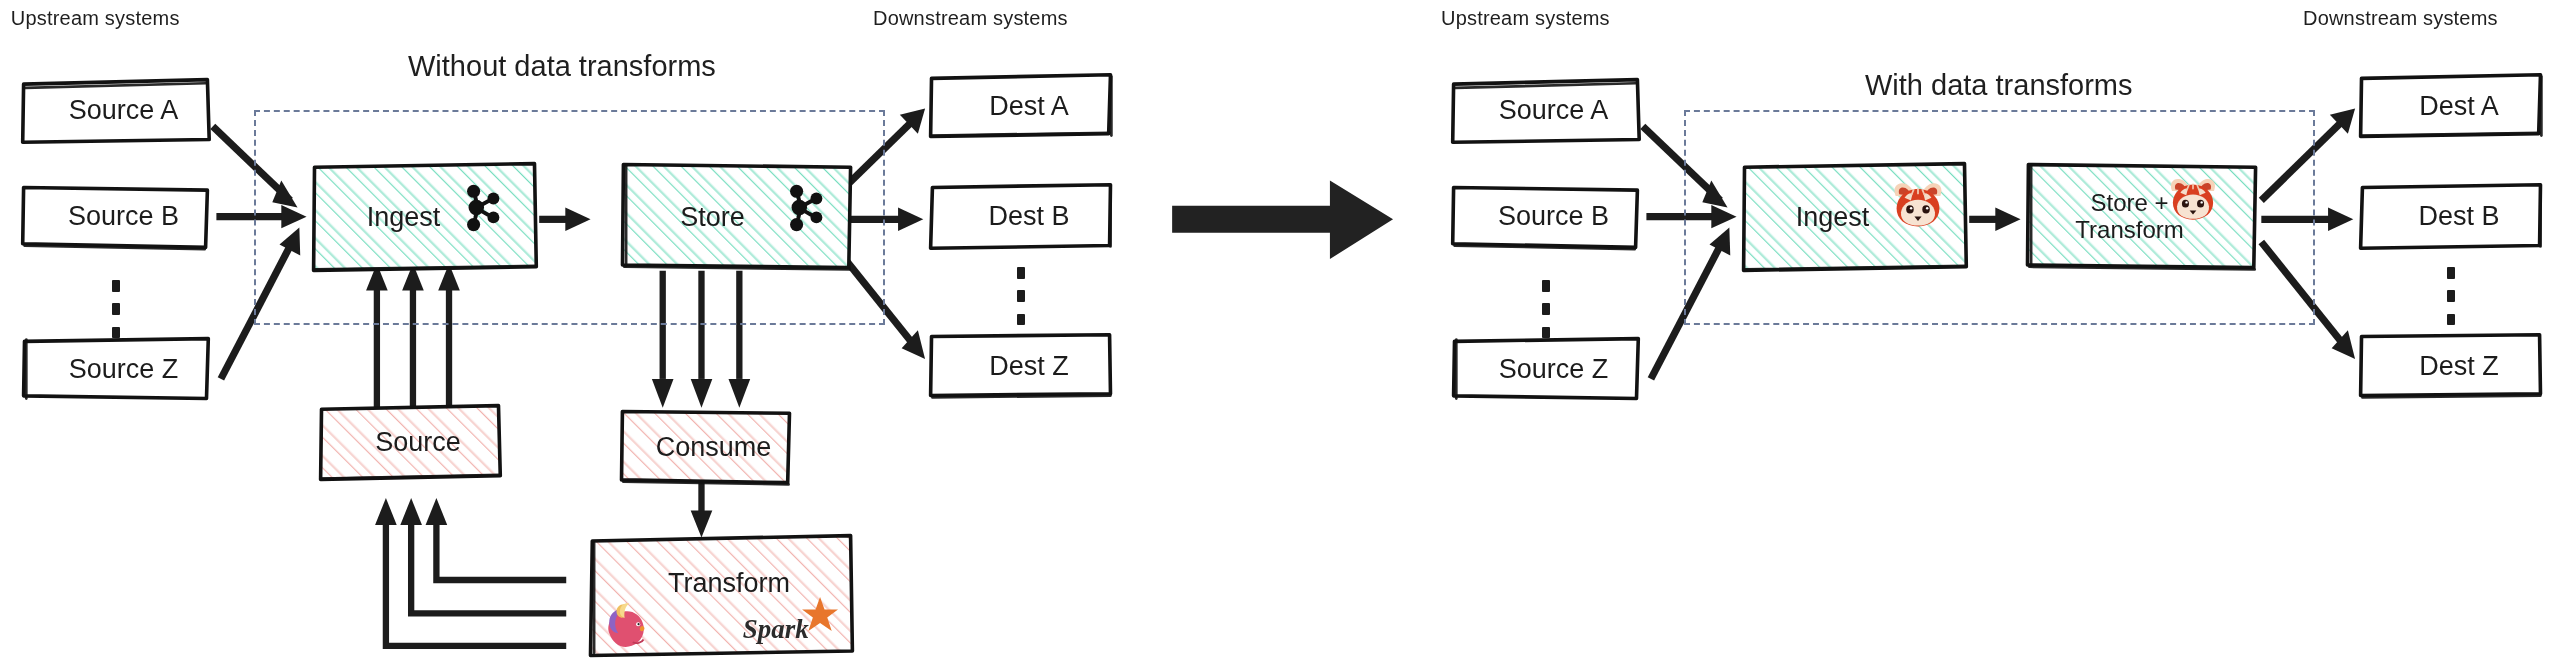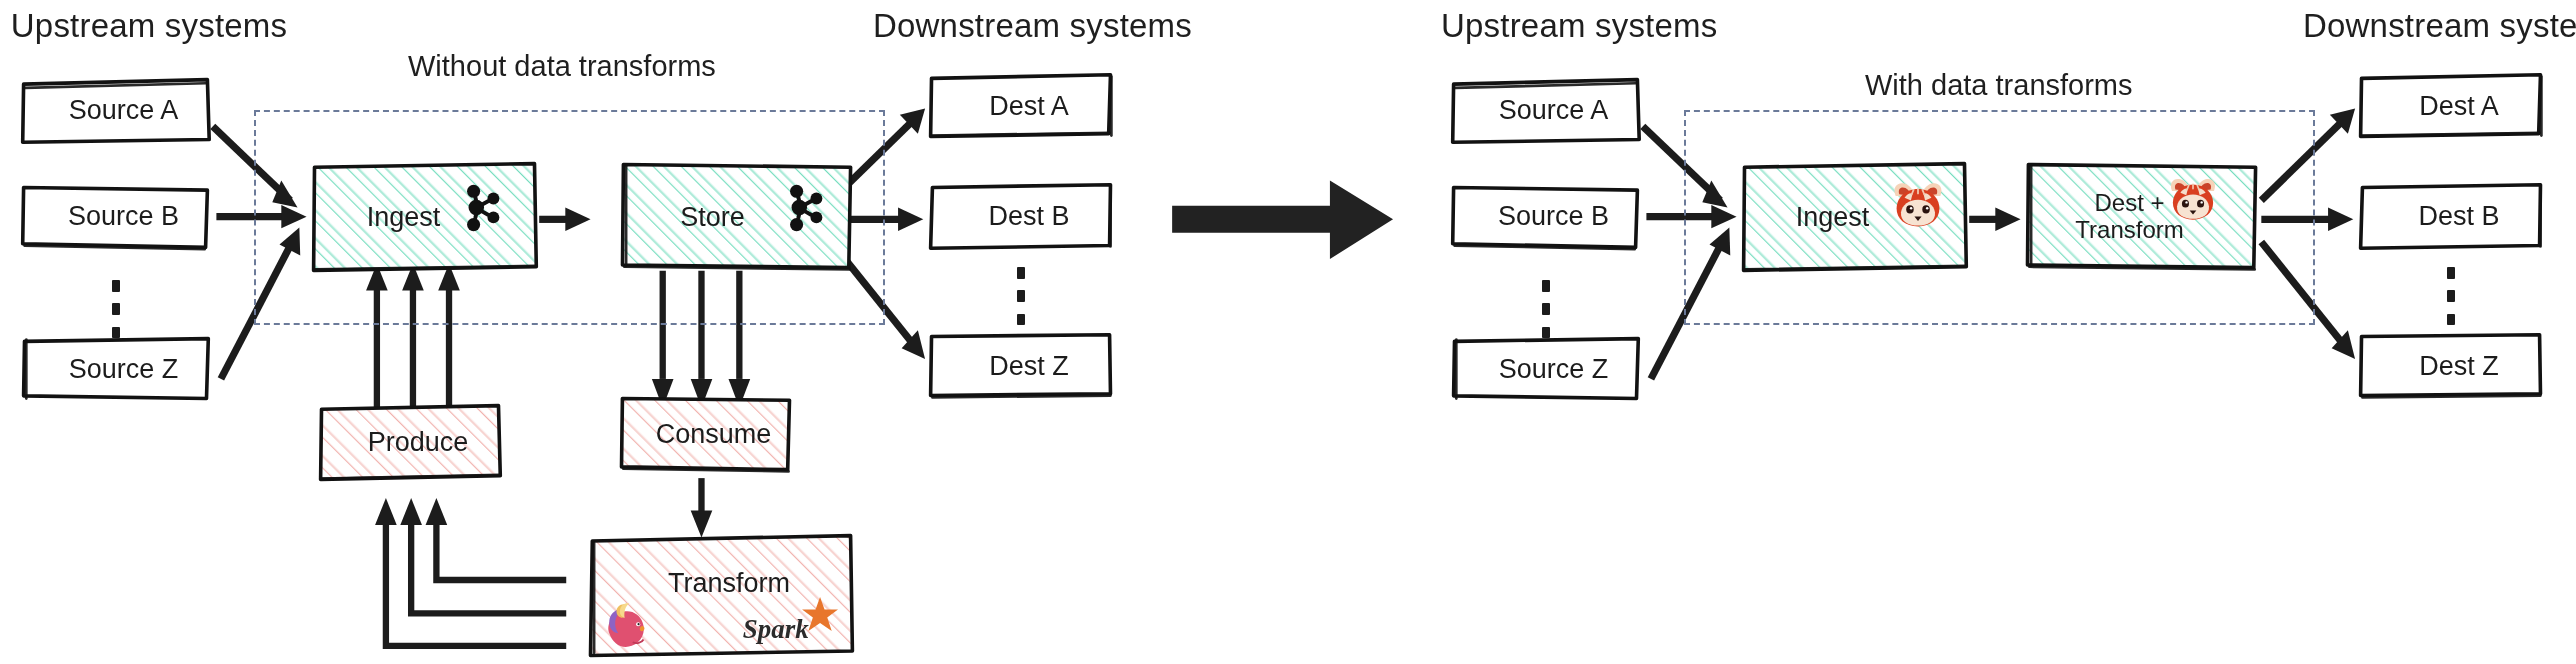--- a/index.html
+++ b/index.html
@@ -7,21 +7,21 @@
     font-family:"Liberation Sans", sans-serif;
     color:#1c1c1c;
     width:2576px;height:665px;
     overflow:hidden;
   }
   #stage{position:relative;width:2576px;height:665px;background:#fff;}
 
   
   .hdr{
     position:absolute;
-    font-size:33px;
+    font-size:20px;
     color:#1f1f1f;
     white-space:nowrap;
     letter-spacing:0.2px;
   }
   .panel-title{
     position:absolute;
     font-size:29px;
     color:#1f1f1f;
     white-space:nowrap;
   }
@@ -298,24 +298,24 @@
     </svg>
   </div>
 
   <div class="box pink" style="left:317px;top:402px;width:186px;height:81px;">
     <svg class="sk" viewBox="0 0 206 90" preserveAspectRatio="none">
       <path d="M5,8 L201,4 L203,82 L4,86 Z" fill="#ffffff"></path>
       <path d="M5,8 L201,4 L203,82 L4,86 Z" fill="url(#hp)"></path>
       <path d="M5,8 L201,4 L203,82 L4,86 Z" class="stroke"></path>
       <path d="M6,85 L202,81" class="stroke2"></path>
     </svg>
-    <span class="lbl">Produce</span>
-  </div>
-
-  <div class="box pink" style="left:617px;top:394px;width:177px;height:81px;">
+    <span class="lbl">Source</span>
+  </div>
+
+  <div class="box pink" style="left:617px;top:407px;width:177px;height:81px;">
     <svg class="sk" viewBox="0 0 196 90" preserveAspectRatio="none">
       <path d="M6,5 L191,7 L189,84 L5,81 Z" fill="#ffffff"></path>
       <path d="M6,5 L191,7 L189,84 L5,81 Z" fill="url(#hp)"></path>
       <path d="M6,5 L191,7 L189,84 L5,81 Z" class="stroke"></path>
       <path d="M7,83 L190,86" class="stroke2"></path>
     </svg>
     <span class="lbl">Consume</span>
   </div>
 
   <div class="box pink" style="left:586px;top:532px;width:270px;height:128px;align-items:flex-start;">
@@ -433,21 +433,21 @@
 
   <div class="box green" style="left:2023px;top:160px;width:238px;height:114px;">
     <svg class="sk" viewBox="0 0 264 126" preserveAspectRatio="none">
       <path d="M6,5 L258,8 L256,119 L5,116 Z" fill="#ffffff"></path>
       <path d="M6,5 L258,8 L256,119 L5,116 Z" fill="url(#hg)"></path>
       <path d="M6,5 L258,8 L256,119 L5,116 Z" class="stroke"></path>
       <path d="M7,118 L257,121" class="stroke2"></path>
       <path d="M9,7 L9,117" class="stroke2"></path>
     </svg>
     <span class="lbl" style="margin-right:41px;font-size:24px;display:block;">
-      <span style="display:block">Dest +</span>
+      <span style="display:block">Store +</span>
       <span style="display:block">Transform</span>
     </span>
     <svg class="icon" style="left:144px;top:16px;width:52px;height:47px;" viewBox="0 0 62 56">
       <path d="M6,18 C2,8 8,2 16,4 C22,6 26,12 27,16 L35,16 C36,12 40,6 46,4 C54,2 60,8 56,18 Z" fill="#f6d3b8"></path>
       <path d="M10,16 C8,10 12,7 17,9 C21,11 23,15 24,18 Z" fill="#c9442a"></path>
       <path d="M52,16 C54,10 50,7 45,9 C41,11 39,15 38,18 Z" fill="#c9442a"></path>
       <path d="M31,10 C45,10 55,20 55,32 C55,44 45,52 31,52 C17,52 7,44 7,32 C7,20 17,10 31,10 Z" fill="#d93f20"></path>
       <path d="M31,22 C41,22 49,28 50,36 C51,46 42,51 31,51 C20,51 11,46 12,36 C13,28 21,22 31,22 Z" fill="#f7e3d2"></path>
       <path d="M16,20 C18,16 22,14 25,15 L23,23 Z" fill="#f4ddc9"></path>
       <path d="M46,20 C44,16 40,14 37,15 L39,23 Z" fill="#f4ddc9"></path>

